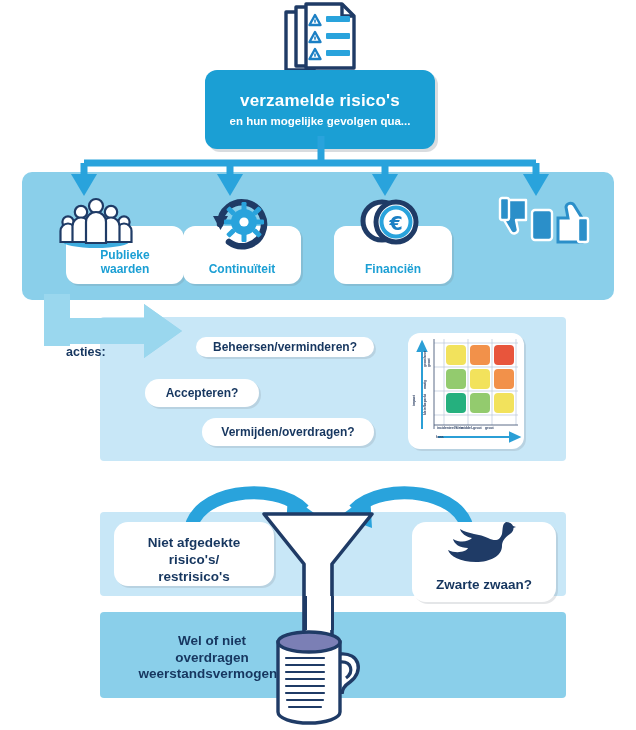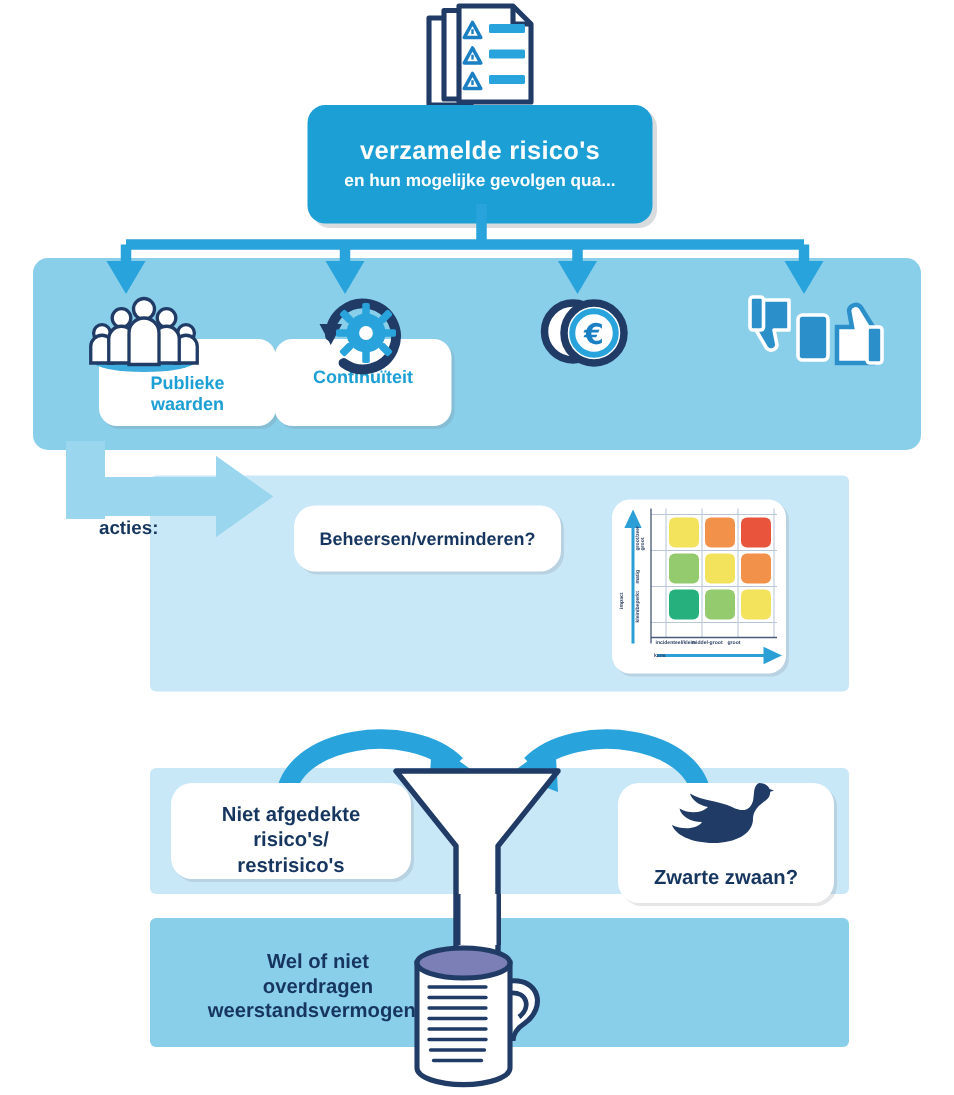--- a/index.html
+++ b/index.html
@@ -163,21 +163,21 @@
         <circle cx="27" cy="16" r="6.2"></circle>
           <path d="M18.5 46 L18.5 30 a8.5 8.5 0 0 1 17 0 L35.5 46 Z"></path>
         <circle cx="57" cy="16" r="6.2"></circle>
           <path d="M48.5 46 L48.5 30 a8.5 8.5 0 0 1 17 0 L65.5 46 Z"></path>
         <circle cx="42" cy="10" r="7"></circle>
           <path d="M32 47 L32 26 a10 10 0 0 1 20 0 L52 47 Z"></path>
       </g>
     </svg>
   </div>
 
-  <div class="abs cat-card" style="left:183px;align-items:center;">
+  <div class="abs cat-card" style="left:183px;">
     <div class="cat-label">Continuïteit</div>
   </div>
   <div class="abs" style="left:206px;top:194px;width:72px;height:56px;">
     <svg viewBox="0 0 72 56" width="72" height="56">
       <path d="M14 30 a22 22 0 1 1 9 18" fill="none" stroke="#1F3B66" stroke-width="6.5" stroke-linecap="round"></path>
       <path d="M7 22 L22 22 L14.5 36 Z" fill="#1F3B66"></path>
       <g fill="#29A3DC">
         <circle cx="38" cy="28" r="13"></circle>
         <g>
           <rect x="35.5" y="8" width="5" height="9" rx="1.2"></rect>
@@ -187,20 +187,23 @@
           <rect x="22.5" y="12.5" width="5" height="9" rx="1.2" transform="rotate(-45 25 17)"></rect>
           <rect x="48.5" y="34.5" width="5" height="9" rx="1.2" transform="rotate(-45 51 39)"></rect>
           <rect x="48.5" y="12.5" width="5" height="9" rx="1.2" transform="rotate(45 51 17)"></rect>
           <rect x="22.5" y="34.5" width="5" height="9" rx="1.2" transform="rotate(45 25 39)"></rect>
         </g>
       </g>
       <circle cx="38" cy="28" r="4.6" fill="#ffffff"></circle>
     </svg>
   </div>
 
+  <div class="abs cat-card" style="left:334px;">
+    <div class="cat-label">Financiën</div>
+  </div>
   <div class="abs" style="left:352px;top:194px;width:78px;height:56px;">
     <svg viewBox="0 0 78 56" width="78" height="56">
       <circle cx="30" cy="27" r="19" fill="#ffffff" stroke="#1F3B66" stroke-width="5"></circle>
       <circle cx="44" cy="28" r="20" fill="#ffffff" stroke="#1F3B66" stroke-width="5"></circle>
       <circle cx="44" cy="28" r="14.5" fill="#ffffff" stroke="#29A3DC" stroke-width="4"></circle>
       <text x="44" y="35.5" font-family="DejaVu Sans, sans-serif" font-size="19" font-weight="bold" fill="#1B7FC4" text-anchor="middle">€</text>
     </svg>
   </div>
 
   <div class="abs" style="left:496px;top:196px;width:98px;height:54px;">
@@ -228,22 +231,28 @@
       <rect x="0" y="0" width="26" height="52" fill="#9AD7EE"></rect>
 
       <path d="M0 24 L100 24 L100 10 L138 37 L100 64 L100 50 L0 50 Z" fill="#9AD7EE"></path>
       <path d="M100 10 L138 37 L100 64 Z" fill="#9AD7EE" stroke="none"></path>
     </svg>
   </div>
   <div class="abs" style="left:66px;top:343px;width:60px;height:18px;display:flex;align-items:center;">
     <span class="acties-label">acties:</span>
   </div>
 
-  <div class="abs pill" style="left:196px;top:337px;width:178px;height:44px;">
+  <div class="abs pill" style="left:196px;top:337px;width:178px;height:20px;">
     <span class="pill-text">Beheersen/verminderen?</span>
+  </div>
+  <div class="abs pill" style="left:145px;top:379px;width:114px;height:28px;">
+    <span class="pill-text">Accepteren?</span>
+  </div>
+  <div class="abs pill" style="left:202px;top:418px;width:172px;height:28px;">
+    <span class="pill-text">Vermijden/overdragen?</span>
   </div>
 
   <div class="abs matrix-card">
     <svg viewBox="0 0 116 116" width="116" height="116">
 
       <g stroke="#B9C6DA" stroke-width="0.7">
         <line x1="26" y1="10" x2="110" y2="10"></line>
         <line x1="26" y1="34" x2="110" y2="34"></line>
         <line x1="26" y1="58" x2="110" y2="58"></line>
         <line x1="26" y1="82" x2="110" y2="82"></line>

